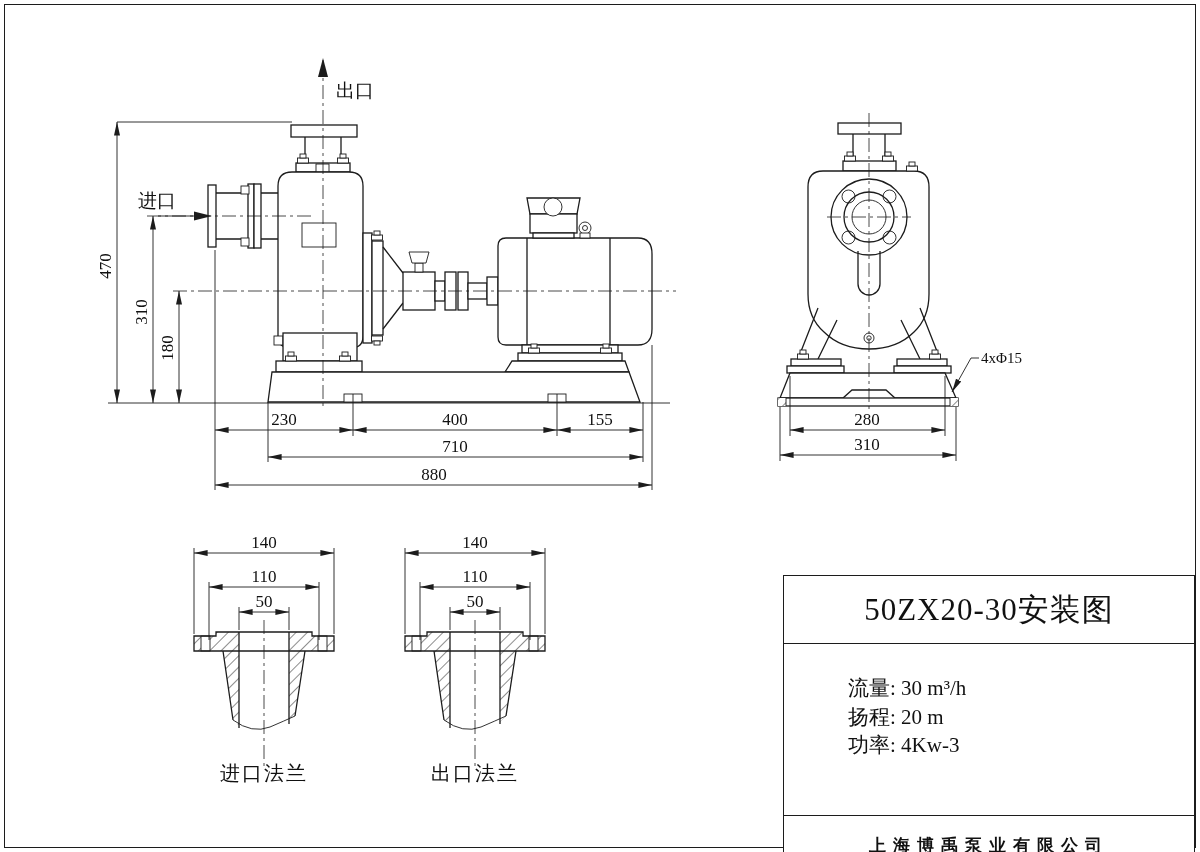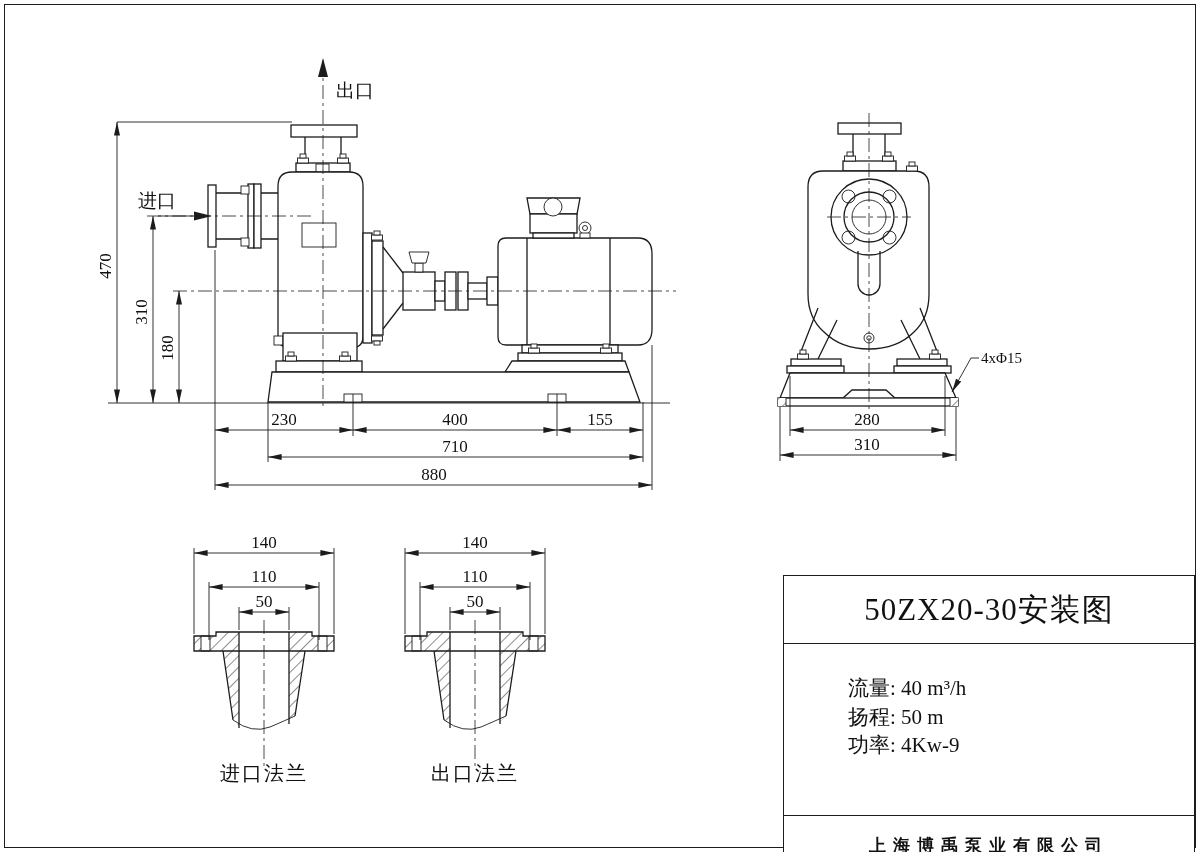--- a/index.html
+++ b/index.html
@@ -261,19 +261,19 @@
         <line x1="450" y1="612" x2="500" y2="612" class="thin" marker-start="url(#ar)" marker-end="url(#ar)"></line>
         <text class="d" x="475" y="607">50</text>
       </g>
       <text class="cnm" x="475" y="780">出口法兰</text>
     </g>
   </svg>
 
   <div id="title-block">
     <div class="tb-title">50ZX20-30安装图</div>
     <div class="tb-specs">
-      <div>流量: 40 m³/h</div>
-      <div>扬程: 50 m</div>
-      <div>功率: 4Kw-9</div>
+      <div>流量: 30 m³/h</div>
+      <div>扬程: 20 m</div>
+      <div>功率: 4Kw-3</div>
     </div>
     <div class="tb-company">上海博禹泵业有限公司</div>
   </div>
 </div>
 
 </body></html>

